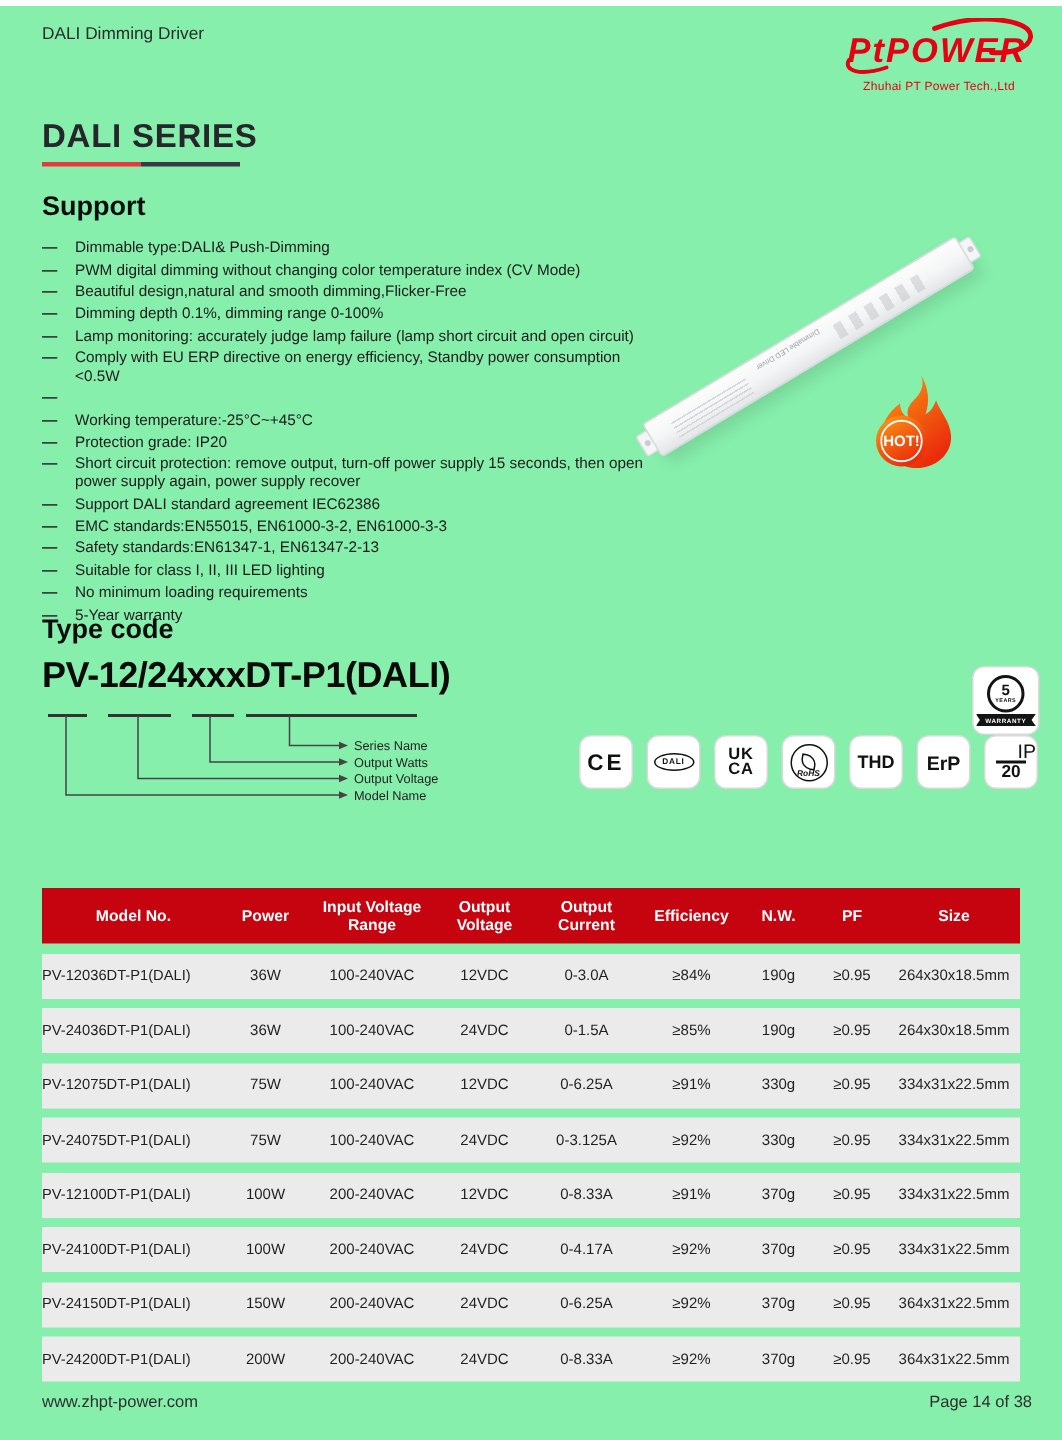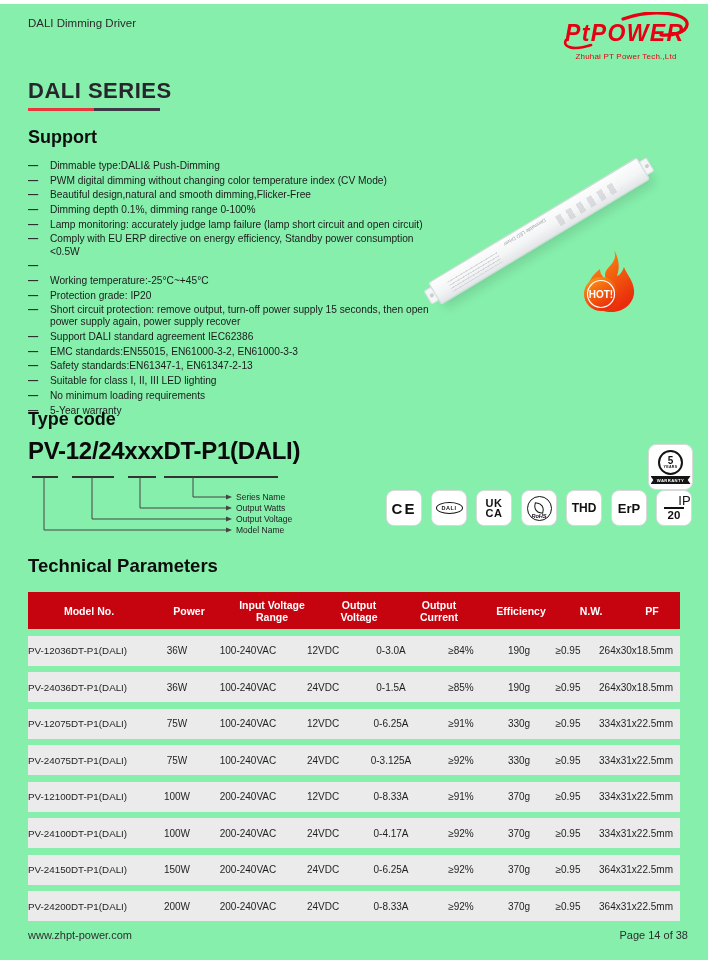--- a/index.html
+++ b/index.html
@@ -80,21 +80,21 @@
   .w-years { font-size:3.6px; font-weight:700; letter-spacing:.3px; color:#111; }
   .w-banner { margin-top:1px; width:40px; height:8px; background:#141414; color:#fff;
     font-size:4.2px; font-weight:700; letter-spacing:.4px; display:flex; align-items:center; justify-content:center;
     clip-path:polygon(0 0,100% 0,93% 50%,100% 100%,0 100%,7% 50%); }
 
   
   .tech-h { left:28px; top:551px; font-size:18.5px; font-weight:700; color:#0d0d0d; }
   .ptable { left:28px; top:588px; width:652px; }
   .grid-cols { display:grid; grid-template-columns:122px 54px 88px 62px 74px 66px 50px 48px 88px; }
   .thead { height:37px; background:#C50410; color:#ffffff; font-weight:700; font-size:10.5px;
-    align-items:center; justify-items:center; text-align:center; white-space:pre-line; line-height:12px;gap:12px; }
+    align-items:center; justify-items:center; text-align:center; white-space:pre-line; line-height:12px; }
   .trow { height:30px; background:#EBEBEB; margin-top:6.5px; font-size:10px; color:#1f1f1f;
     align-items:center; justify-items:center; text-align:center; }
   .trow .td:first-child { justify-self:start; font-size:9.8px; }
 
   
   .footer-web { left:28px; top:925px; font-size:11px; color:#2e2e2e; text-decoration:none; }
   .footer-page { right:20px; top:925px; font-size:11px; color:#2e2e2e; }
 </style>
 </head>
 <body>
@@ -283,21 +283,20 @@
   </div>
 
   <div class="abs warranty-tile">
     <div class="w-circle">
       <span class="w-num">5</span>
       <span class="w-years">YEARS</span>
     </div>
     <div class="w-banner">WARRANTY</div>
   </div>
 
-  <div class="abs tech-h">Technical Parameters</div>
   <div class="abs ptable">
     <div class="grid-cols thead"><div class="th">Model No.</div><div class="th">Power</div><div class="th">Input Voltage
 Range</div><div class="th">Output
 Voltage</div><div class="th">Output
 Current</div><div class="th">Efficiency</div><div class="th">N.W.</div><div class="th">PF</div><div class="th">Size</div></div>
     <div>
         <div class="grid-cols trow">
           <div class="td">PV-12036DT-P1(DALI)</div>
           <div class="td">36W</div>
           <div class="td">100-240VAC</div>

